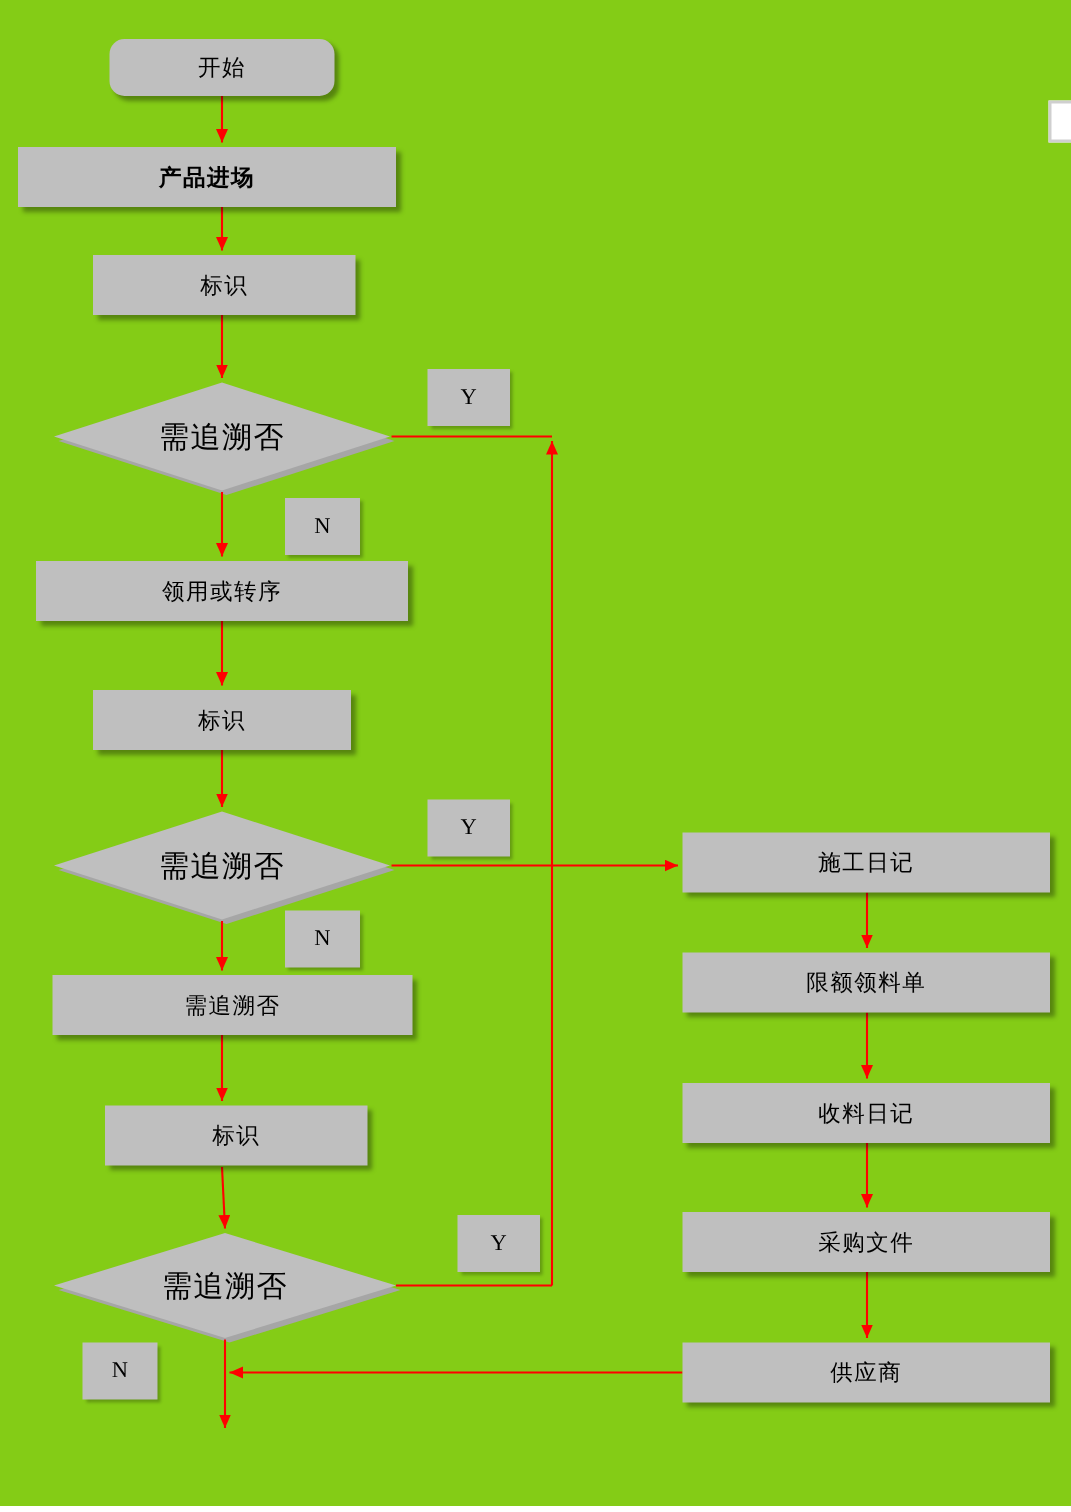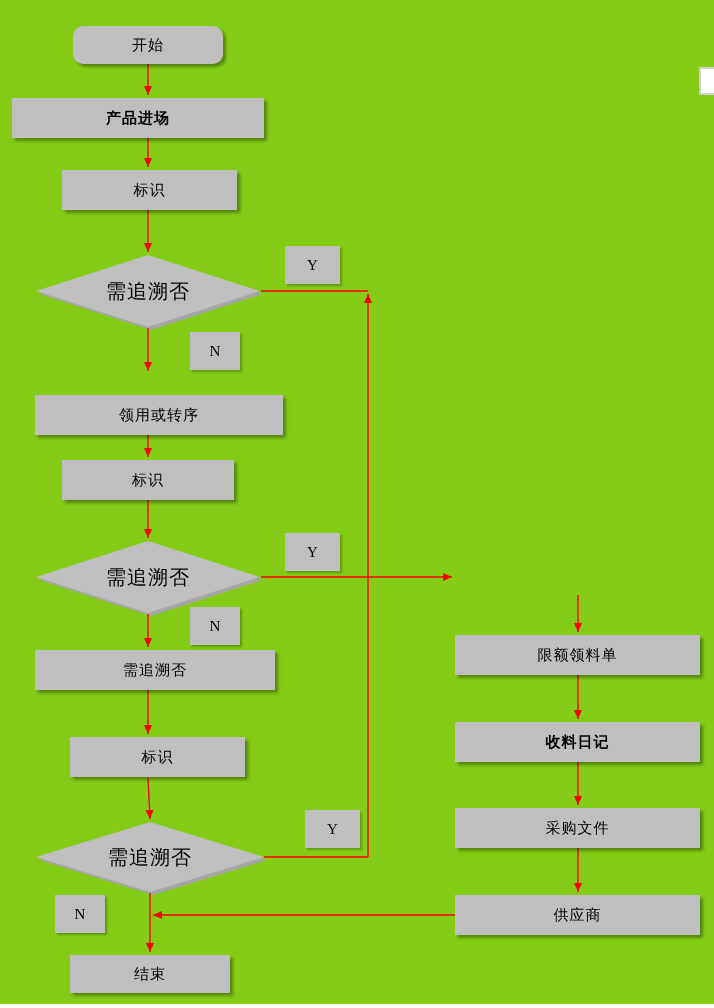--- a/index.html
+++ b/index.html
@@ -22,41 +22,41 @@
     box-shadow:2px 2px 2px rgba(0,0,0,0.25);
   }
   .dtext {
     position:absolute; display:flex; align-items:center; justify-content:center;
     font-size:20px; letter-spacing:1px; color:#000;
   }
   
   #node-start    { left:73px;  top:26px;  width:150px; height:38px; }
   #node-product  { left:12px;  top:98px;  width:252px; height:40px;font-weight:bold; }
   #node-mark1    { left:62px;  top:170px; width:175px; height:40px; }
-  #node-receive  { left:35px;  top:374px; width:248px; height:40px;margin-top:21px; }
+  #node-receive  { left:24px;  top:374px; width:248px; height:40px; }
   #node-mark2    { left:62px;  top:460px; width:172px; height:40px; }
   #node-process  { left:35px;  top:650px; width:240px; height:40px; }
   #node-mark3    { left:70px;  top:737px; width:175px; height:40px; }
   #node-end      { left:70px;  top:955px; width:160px; height:38px; }
   
   #dtext1 { left:36px; top:276px; width:224px; height:30px; }
   #dtext2 { left:36px; top:562px; width:224px; height:30px; }
   #dtext3 { left:38px; top:842px; width:224px; height:30px; }
   
   #tag-y1 { left:285px; top:246px; width:55px; height:38px; }
   #tag-n1 { left:190px; top:332px; width:50px; height:38px; }
   #tag-y2 { left:285px; top:533px; width:55px; height:38px; }
   #tag-n2 { left:190px; top:607px; width:50px; height:38px; }
   #tag-y3 { left:305px; top:810px; width:55px; height:38px; }
   #tag-n3 { left:55px;  top:895px; width:50px; height:38px; }
   
   .rcol { left:455px; width:245px; height:40px; }
   #node-diary    { top:555px; }
   #node-quota    { top:635px;font-family:Liberation Mono, monospace; }
-  #node-material { top:722px;font-weight:bold; }
+  #node-material { top:722px; }
   #node-purchase { top:808px; }
   #node-supplier { top:895px; }
   
   #corner-artifact {
     position:absolute; left:699px; top:67px; width:22px; height:24px;
     background:#ffffff; border:2px solid #cfcfcf;
   }
 </style>
 </head>
 <body>
@@ -112,29 +112,29 @@
   <div class="node rounded" id="node-start">开始</div>
   <div class="node" id="node-product">产品进场</div>
   <div class="node" id="node-mark1">标识</div>
   <div class="dtext" id="dtext1">需追溯否</div>
   <div class="node" id="node-receive">领用或转序</div>
   <div class="node" id="node-mark2">标识</div>
   <div class="dtext" id="dtext2">需追溯否</div>
   <div class="node" id="node-process">需追溯否</div>
   <div class="node" id="node-mark3">标识</div>
   <div class="dtext" id="dtext3">需追溯否</div>
-  <div class="node" id="node-end">结束</div>
 
   <div class="tag" id="tag-y1">Y</div>
   <div class="tag" id="tag-n1">N</div>
   <div class="tag" id="tag-y2">Y</div>
   <div class="tag" id="tag-n2">N</div>
   <div class="tag" id="tag-y3">Y</div>
   <div class="tag" id="tag-n3">N</div>
 
+  <div class="node rcol" id="node-diary">施工日记</div>
   <div class="node rcol" id="node-quota">限额领料单</div>
   <div class="node rcol" id="node-material">收料日记</div>
   <div class="node rcol" id="node-supplier">供应商</div>
   <div class="node rcol" id="node-purchase">采购文件</div>
 
   <div id="corner-artifact"></div>
 
 </div>
 
 </body></html>

